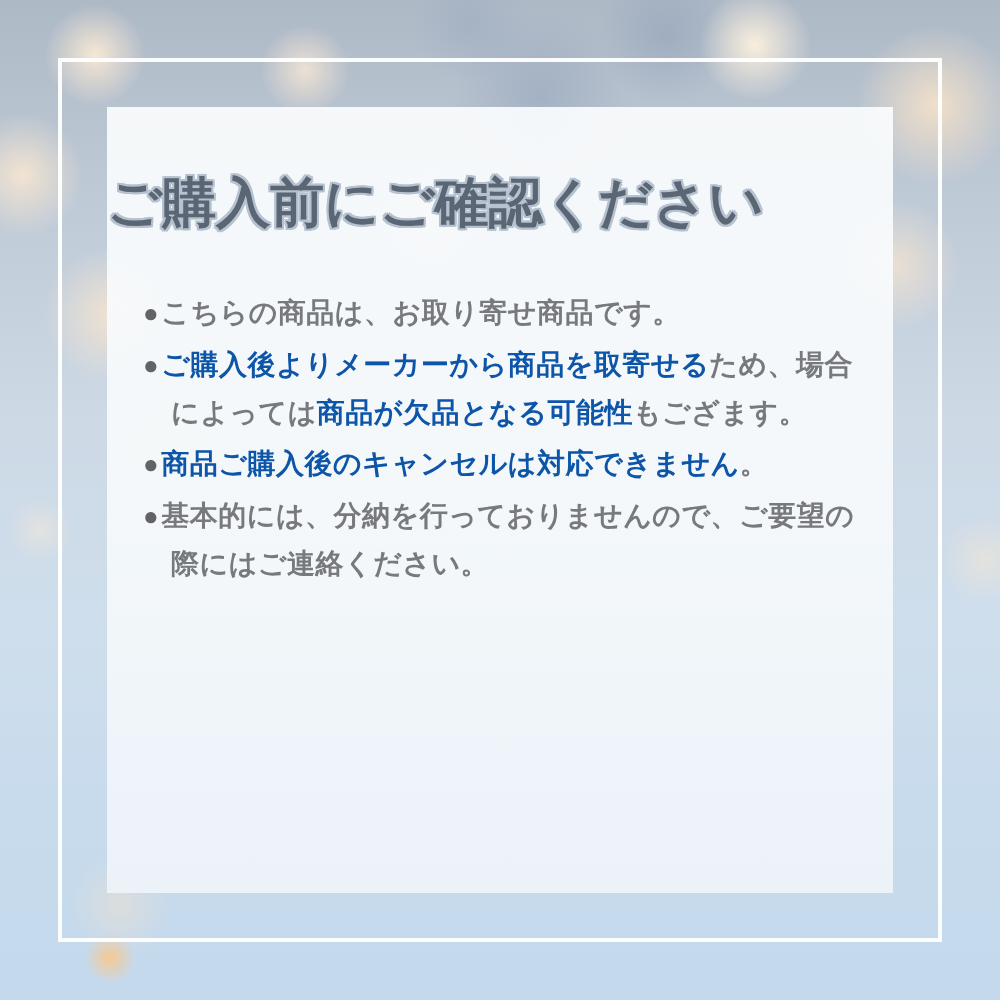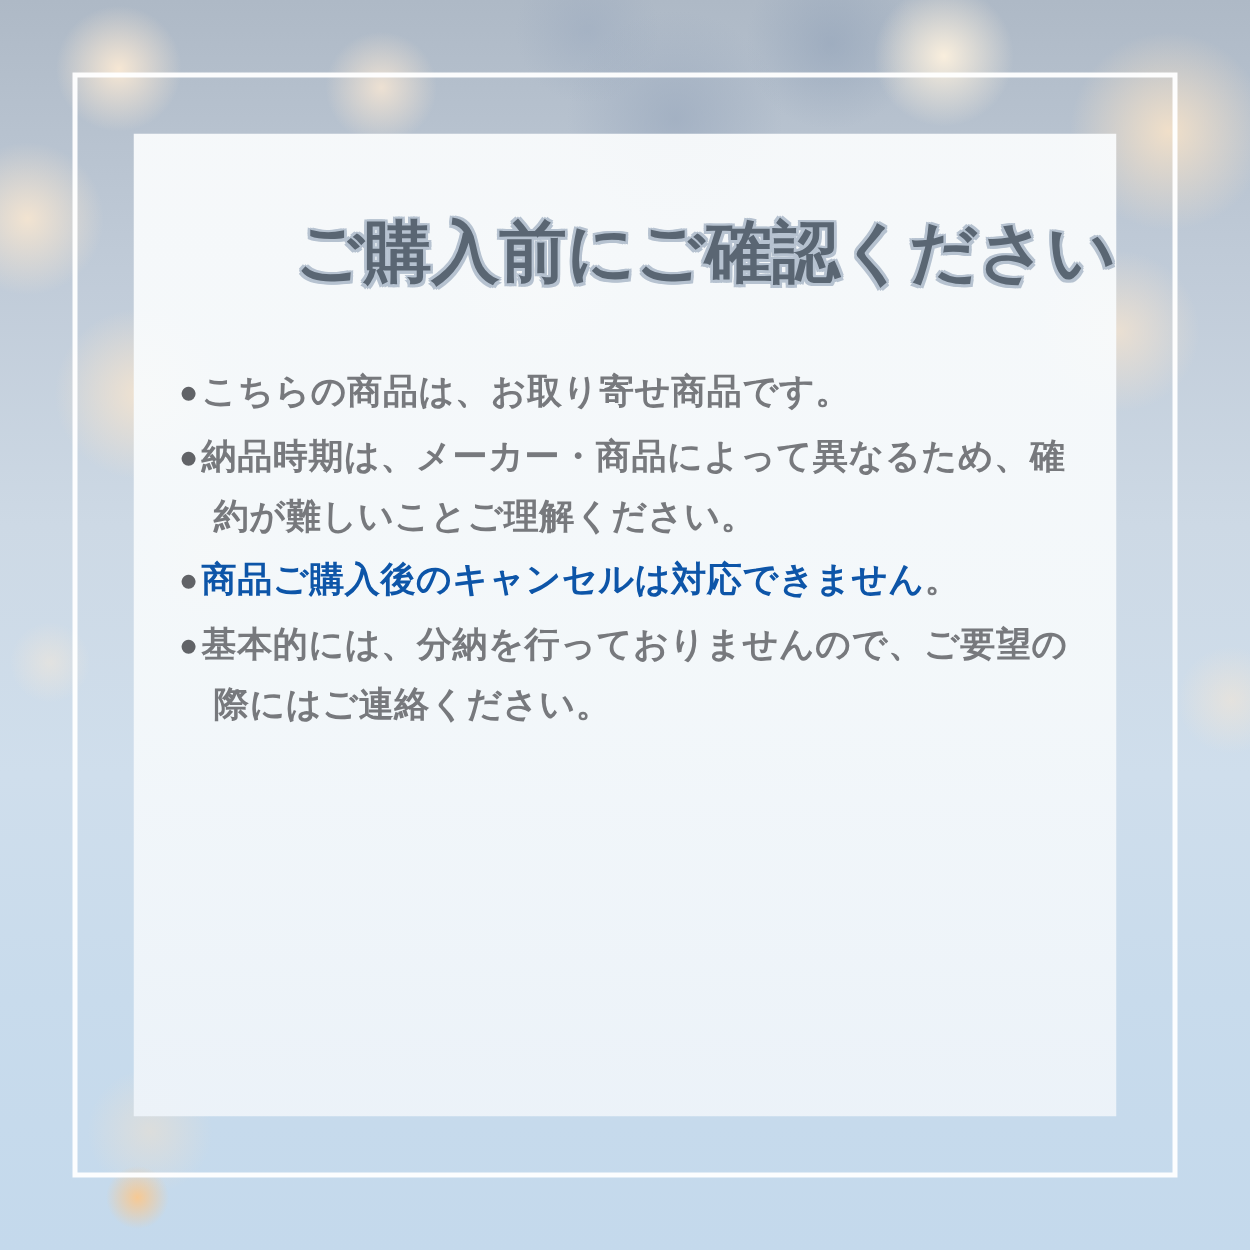--- a/index.html
+++ b/index.html
@@ -49,21 +49,21 @@
   
   .card {
     position: absolute;
     left: 107px; top: 107px; right: 107px; bottom: 107px;
     background: linear-gradient(180deg, rgba(250,252,253,.93) 0%, rgba(245,249,251,.95) 55%, rgba(237,243,249,.96) 100%);
     box-sizing: border-box;
     overflow: hidden;
   }
   .title {
     margin: 62px 0 0 0;
-    text-align: right;
+    text-align: left;
     font-size: 54px;
     line-height: 66px;
     font-weight: 700;
     letter-spacing: 0px;
     color: var(--title-fill, #5a6673);
     text-shadow:
       -2px -2px 0 var(--title-halo, #b6c2d0),  2px -2px 0 var(--title-halo, #b6c2d0),
       -2px  2px 0 var(--title-halo, #b6c2d0),  2px  2px 0 var(--title-halo, #b6c2d0),
       -2px  0   0 var(--title-halo, #b6c2d0),  2px  0   0 var(--title-halo, #b6c2d0),
        0   -2px 0 var(--title-halo, #b6c2d0),  0    2px 0 var(--title-halo, #b6c2d0);
@@ -93,18 +93,18 @@
 </style>
 </head>
 <body>
 
 <div class="bg">
   <div class="frame"></div>
   <div class="card">
     <h1 class="title">ご購入前にご確認ください</h1>
     <div class="notice-list">
         <p class="bullet"><span class="marker">●</span><span class="gray">こちらの商品は、お取り寄せ商品です。</span></p>
-        <p class="bullet"><span class="marker">●</span><span class="gray">納品時期は、メーカー・商品によって異なるため、確約が難しいことご理解ください。</span></p>
+        <p class="bullet"><span class="marker">●</span><span class="blue">ご購入後よりメーカーから商品を取寄せる</span><span class="gray">ため、場合によっては</span><span class="blue">商品が欠品となる可能性</span><span class="gray">もござます。</span></p>
         <p class="bullet"><span class="marker">●</span><span class="blue">商品ご購入後のキャンセルは対応できません</span><span class="gray">。</span></p>
         <p class="bullet"><span class="marker">●</span><span class="gray">基本的には、分納を行っておりませんので、ご要望の際にはご連絡ください。</span></p>
       </div>
   </div>
 </div>
 
 </body></html>

